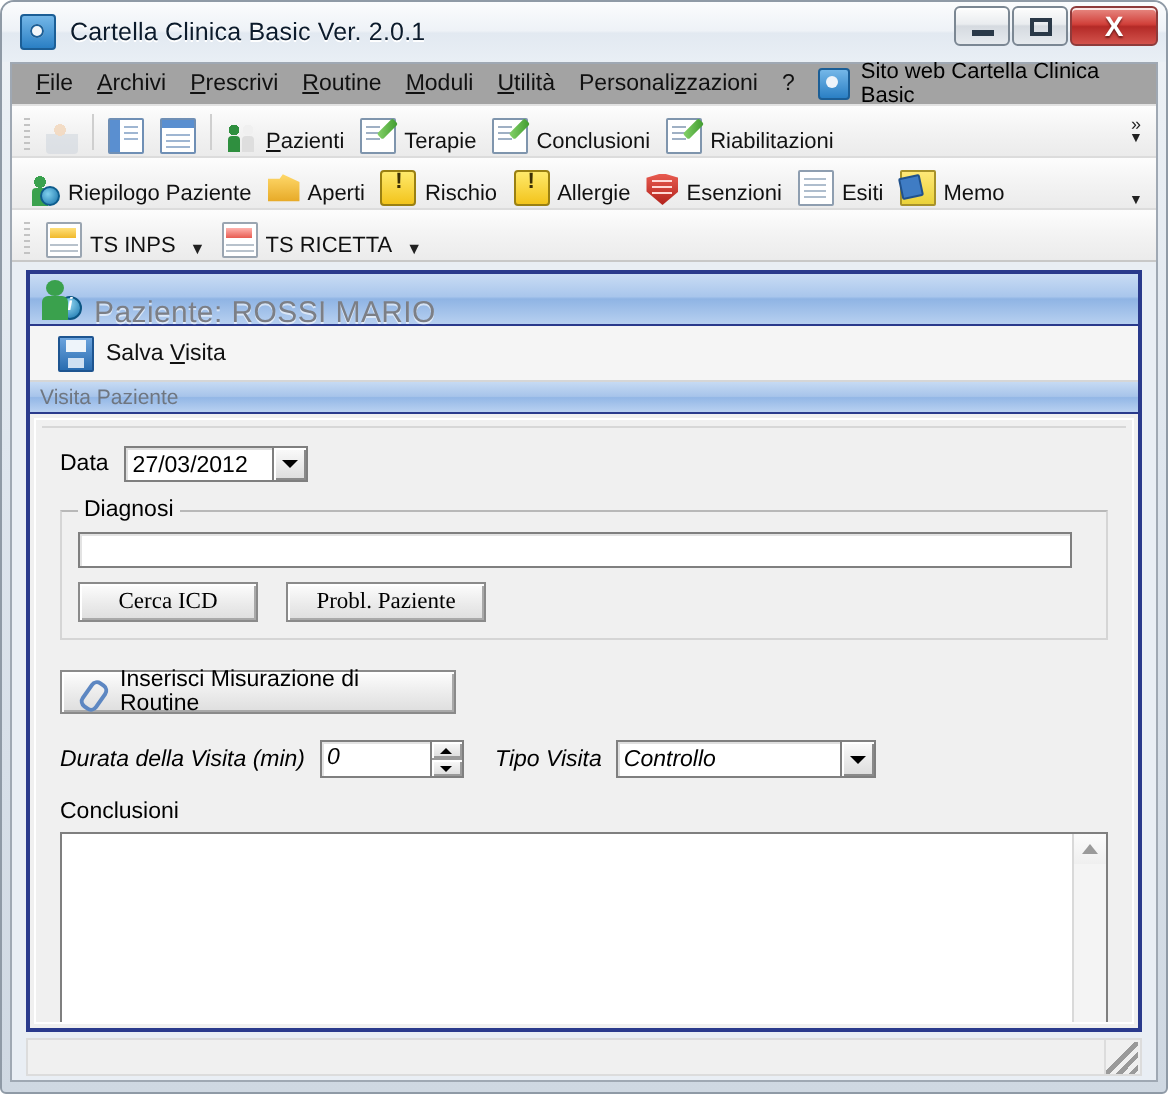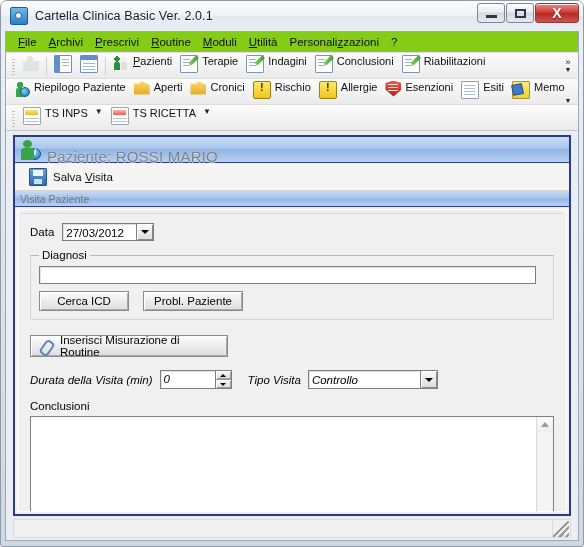--- a/index.html
+++ b/index.html
@@ -54,42 +54,42 @@
   .wbtn.close{
     width:44px;
     border:1px solid #8e3b3b;
     background:linear-gradient(180deg,#e88b84 0%,#d1403a 45%,#b42a27 52%,#d3534c 100%);
   }
   .gl-min{width:11px;height:3px;background:#2a3948;margin-top:6px;}
   .gl-max{width:11px;height:9px;border:2px solid #2a3948;box-sizing:border-box;}
   .gl-close{color:#fff;font-size:14px;font-weight:bold;line-height:1;text-shadow:0 1px 1px #6d1d1b;font-family:"Liberation Sans",sans-serif;}
   
   .menubar{
-    height:21px;background:#84cc16;border-bottom:1px solid #e2e2e2;
+    height:21px;background:#a3a3a3;border-bottom:1px solid #e2e2e2;
     display:flex;align-items:center;padding-left:6px;box-sizing:border-box;
   }
   .menu-item{padding:2px 6px;font-size:11.5px;color:#111;white-space:nowrap;}
   .menu-item u{text-decoration:underline;}
   .web-link{display:flex;align-items:center;gap:5px;padding:2px 4px;margin-left:2px;}
   .mini-app-icon{
     width:14px;height:14px;flex:none;position:relative;border-radius:2px;
     background:linear-gradient(180deg,#74b7e8,#2a7fc4);border:1px solid #1b5e96;
   }
   .mini-app-icon:after{content:"";position:absolute;left:3px;top:3px;width:6px;height:6px;border-radius:50%;background:#eef4fa;}
   
   .toolbar{
     height:26px;display:flex;align-items:center;box-sizing:border-box;
     background:linear-gradient(180deg,#fdfdfd 0%,#f3f3f3 50%,#ebebeb 100%);
     border-bottom:1px solid #dcdcdc;position:relative;
   }
   .toolbar.row3{background:linear-gradient(180deg,#fdfdfd 0%,#f3f3f3 50%,#ebebeb 100%);border-bottom:1px solid #c8c8c8;}
   .grip{width:7px;height:18px;margin:0 2px 0 4px;flex:none;
     background-image:repeating-linear-gradient(180deg,#c3c3c3 0 1px,transparent 1px 3px);
     background-position:2px 2px;background-size:3px 16px;background-repeat:no-repeat;}
-  .tb-btn{display:flex;align-items:flex-start;gap:4px;height:22px;padding:0 4px;white-space:nowrap;font-size:11px;color:#111;}
+  .tb-btn{display:flex;align-items:flex-end;gap:4px;height:22px;padding:0 4px;white-space:nowrap;font-size:11px;color:#111;}
   .tb-sep{width:1px;height:18px;background:#cfcfcf;margin:0 3px;flex:none;}
   .tb-label u{text-decoration:underline;}
   .tb-overflow{
     position:absolute;right:2px;top:0;height:26px;width:16px;
     display:flex;flex-direction:column;align-items:center;justify-content:center;
     font-size:9px;color:#222;line-height:8px;
   }
   .tb-drop{font-size:8px;color:#222;margin-left:3px;}
   
   .ico{width:16px;height:16px;flex:none;position:relative;display:inline-block;}
@@ -262,20 +262,24 @@
 
     <div class="menubar">
       <span class="menu-item"><u>F</u>ile</span>
       <span class="menu-item"><u>A</u>rchivi</span>
       <span class="menu-item"><u>P</u>rescrivi</span>
       <span class="menu-item"><u>R</u>outine</span>
       <span class="menu-item"><u>M</u>oduli</span>
       <span class="menu-item"><u>U</u>tilità</span>
       <span class="menu-item">Personali<u>z</u>zazioni</span>
       <span class="menu-item">?</span>
+      <span class="web-link">
+        <span class="mini-app-icon"></span>
+        <span>Sito web Cartella Clinica Basic</span>
+      </span>
     </div>
 
     <div class="toolbar">
       <span class="grip"></span>
       <span class="tb-btn">
         <span class="ico ico-person-search"></span>
       </span>
       <span class="tb-sep"></span>
       <span class="tb-btn">
         <span class="ico ico-panel-l"></span>
@@ -284,24 +288,20 @@
         <span class="ico ico-panel-t"></span>
       </span>
       <span class="tb-sep"></span>
       <span class="tb-btn">
         <span class="ico ico-people"></span>
         <span class="tb-label"><u>P</u>azienti</span>
       </span>
       <span class="tb-btn">
         <span class="ico ico-note"></span>
         <span class="tb-label">Terapie</span>
-      </span>
-      <span class="tb-btn">
-        <span class="ico ico-note"></span>
-        <span class="tb-label">Indagini</span>
       </span>
       <span class="tb-btn">
         <span class="ico ico-note"></span>
         <span class="tb-label">Conclusioni</span>
       </span>
       <span class="tb-btn">
         <span class="ico ico-note"></span>
         <span class="tb-label">Riabilitazioni</span>
       </span>
       <span class="tb-overflow">
@@ -311,24 +311,20 @@
     </div>
 
     <div class="toolbar">
       <span class="tb-btn" style="padding-left:8px">
         <span class="ico ico-patient-sum"></span>
         <span class="tb-label">Riepilogo Paziente</span>
       </span>
       <span class="tb-btn">
         <span class="ico ico-folder"></span>
         <span class="tb-label">Aperti</span>
-      </span>
-      <span class="tb-btn">
-        <span class="ico ico-folder"></span>
-        <span class="tb-label">Cronici</span>
       </span>
       <span class="tb-btn">
         <span class="ico ico-warn"></span>
         <span class="tb-label">Rischio</span>
       </span>
       <span class="tb-btn">
         <span class="ico ico-warn"></span>
         <span class="tb-label">Allergie</span>
       </span>
       <span class="tb-btn">
@@ -397,21 +393,21 @@
                   <span class="caret-down"></span>
                 </span>
               </span>
             </div>
 
             <div class="groupbox" style="margin:14px 9px 0 9px;">
               <span class="gb-title">Diagnosi</span>
               <div class="textbox">
                 <input style="width: 100%; height: 100%; border: 0px; outline: 0px; background: transparent; font-family: &quot;Liberation Sans&quot;, sans-serif; font-size: 11.5px; padding: 0px 3px; box-sizing: border-box;" value="">
               </div>
-              <div class="row" style="margin-top:7px;gap:14px;">
+              <div class="row" style="margin-top:7px;gap:14px;font-family:Liberation Serif, serif;">
                 <span class="btn" style="width:90px">Cerca ICD</span>
                 <span class="btn" style="width:100px">Probl. Paziente</span>
               </div>
             </div>
 
             <div style="margin:15px 0 0 9px;">
               <span class="btn" style="justify-content:flex-start;width:198px;height:22px;padding:0 8px">
                 <span class="ico ico-clip"></span>
                 <span>Inserisci Misurazione di Routine</span>
               </span>

